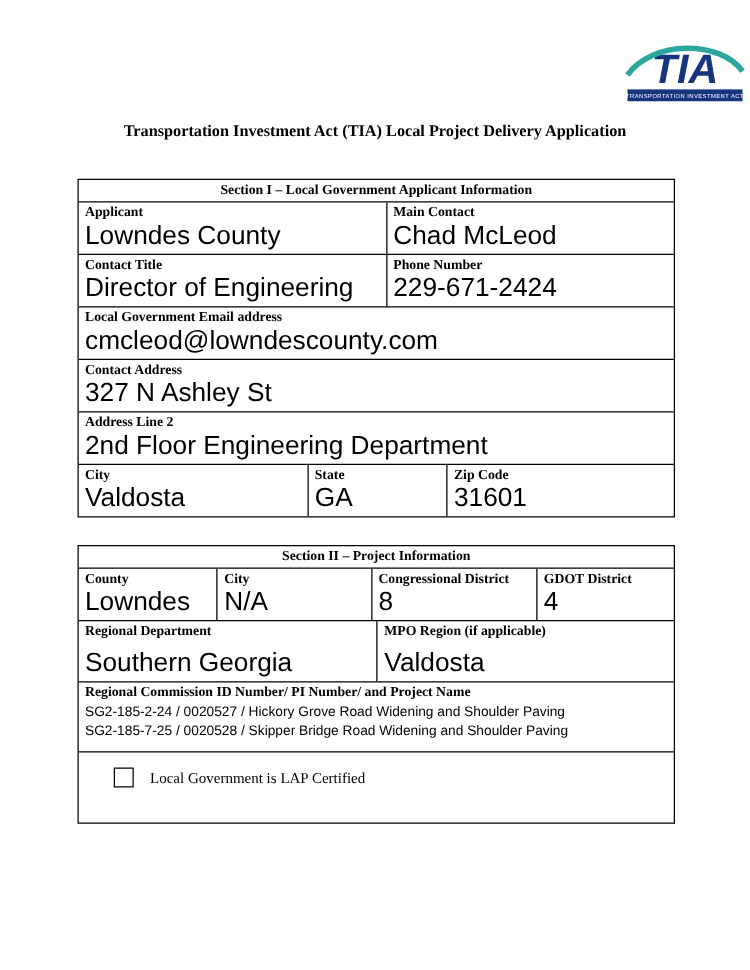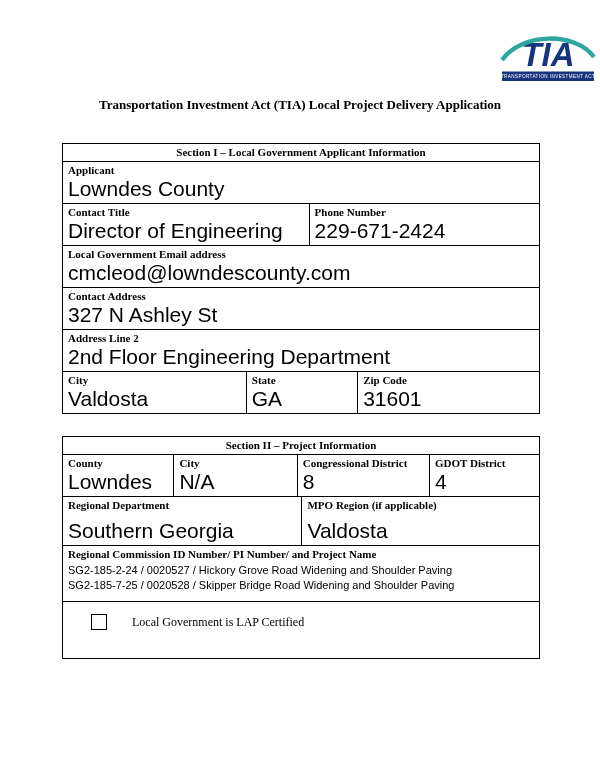--- a/index.html
+++ b/index.html
@@ -72,21 +72,21 @@
   .proj-cell { padding-bottom: 9px; }
   .proj-line {
     font-family: "Liberation Sans", sans-serif;
     font-size: 11px;
     line-height: 13px;
     margin-top: 2px;
     white-space: nowrap;
   }
   .proj-cell .lbl { margin-bottom: 3px; }
 
-  .chk-row { min-height: 57px; padding: 12px 0 0 28px; display: flex; align-items: flex-start; gap: 12px; }
+  .chk-row { min-height: 57px; padding: 12px 0 0 28px; display: flex; align-items: flex-start; }
   .checkbox {
     width: 16px; height: 16px;
     border: 1px solid #000;
     background: #fff;
     flex: 0 0 auto;
   }
   .chk-label {
     margin-left: 13px;
     font-family: "Liberation Serif", serif;
     font-size: 12px;
@@ -110,20 +110,24 @@
   <div class="doc-title">Transportation Investment Act (TIA) Local Project Delivery Application</div>
 
   <div class="tbl s1">
     <div class="row hdr">Section I – Local Government Applicant Information</div>
 
     <div class="row field">
       <div class="cell w52">
         <div class="lbl">Applicant</div>
         <div class="val">Lowndes County</div>
       </div>
+      <div class="cell">
+        <div class="lbl">Main Contact</div>
+        <div class="val">Chad McLeod</div>
+      </div>
     </div>
 
     <div class="row field">
       <div class="cell w52">
         <div class="lbl">Contact Title</div>
         <div class="val">Director of Engineering</div>
       </div>
       <div class="cell">
         <div class="lbl">Phone Number</div>
         <div class="val">229-671-2424</div>

